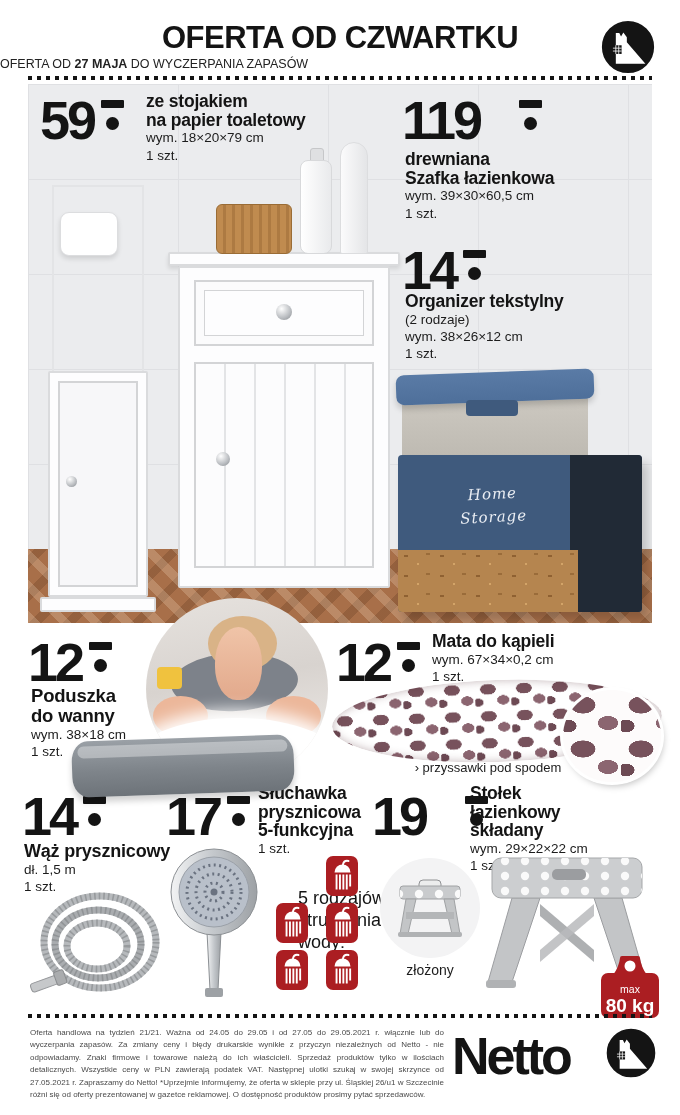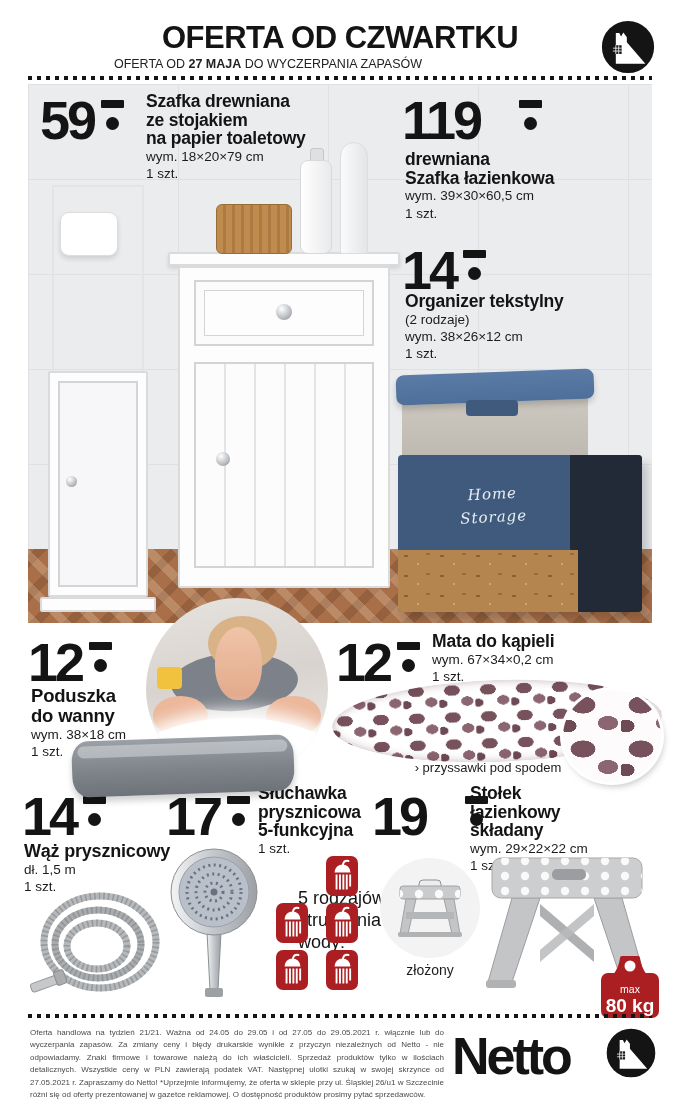--- a/index.html
+++ b/index.html
@@ -2,21 +2,21 @@
 <html><head>
 <meta charset="utf-8">
 <style>
   html,body{margin:0;padding:0;background:#fff;}
   #page{position:relative;width:680px;height:1115px;background:#fff;overflow:hidden;
         font-family:"Liberation Sans","DejaVu Sans",sans-serif;color:#141414;}
   .abs{position:absolute;}
   
   .title{position:absolute;left:0;top:20px;width:680px;text-align:center;
          font-size:31px;font-weight:900;letter-spacing:-0.5px;}
-  .subtitle{position:absolute;left:0;top:57px;width:536px;text-align:center;font-size:12.5px;color:#222;}
+  .subtitle{position:absolute;left:0;top:57px;width:536px;text-align:left;font-size:12.5px;color:#222;}
   .subtitle b{font-weight:800;}
   .logo-top{position:absolute;left:599px;top:18px;width:58px;height:58px;}
   .dots{position:absolute;left:28px;width:624px;height:4px;
         background-image:repeating-linear-gradient(90deg,#141414 0 4px,transparent 4px 9px);}
   
   .photo{position:absolute;left:28px;top:84px;width:624px;height:539px;overflow:hidden;
          background-color:#ebecee;
          background-image:linear-gradient(#dfe0e3 1.5px,transparent 1.5px),
                           linear-gradient(90deg,#dfe0e3 1.5px,transparent 1.5px);
          background-size:150px 95px;}
@@ -170,21 +170,20 @@
   </div>
 
   <div class="price" style="left:40px;top:90px;">
       <span>59</span>
       <span class="pmark">
         <i class="bar"></i>
         <i class="dot"></i>
       </span>
     </div>
   <div class="tblock" style="left:146px;top:92px;width:240px;">
-    <div class="pname">Szafka drewniana</div>
     <div class="pname">ze stojakiem</div>
     <div class="pname">na papier toaletowy</div>
     <div class="pspec">wym. 18×20×79 cm</div>
     <div class="pspec">1 szt.</div>
   </div>
 
   <div class="price" style="left:402px;top:90px;gap:32px;">
       <span>119</span>
       <span class="pmark">
         <i class="bar"></i>

